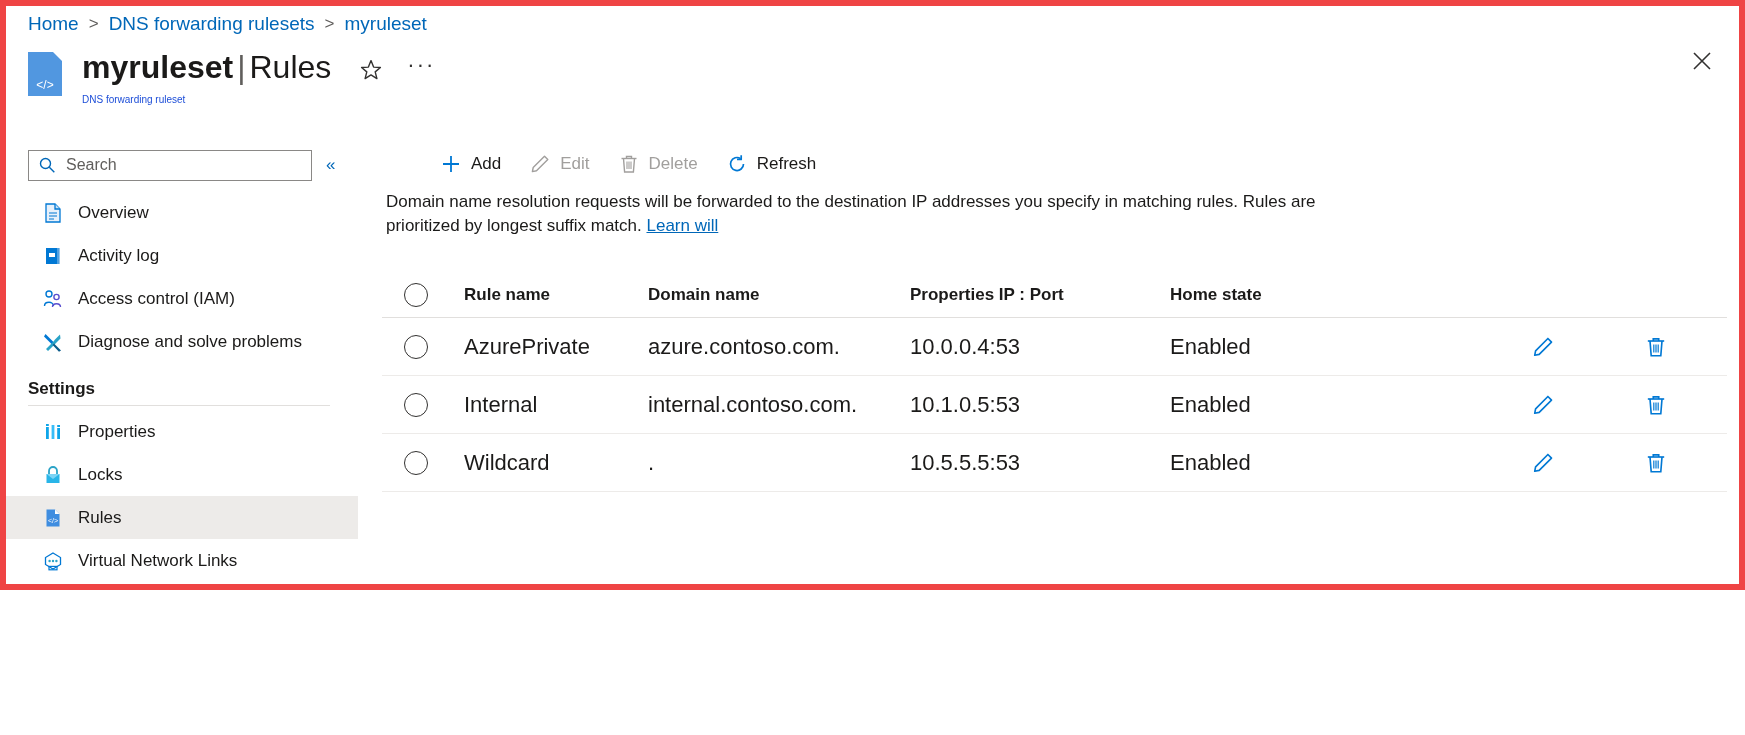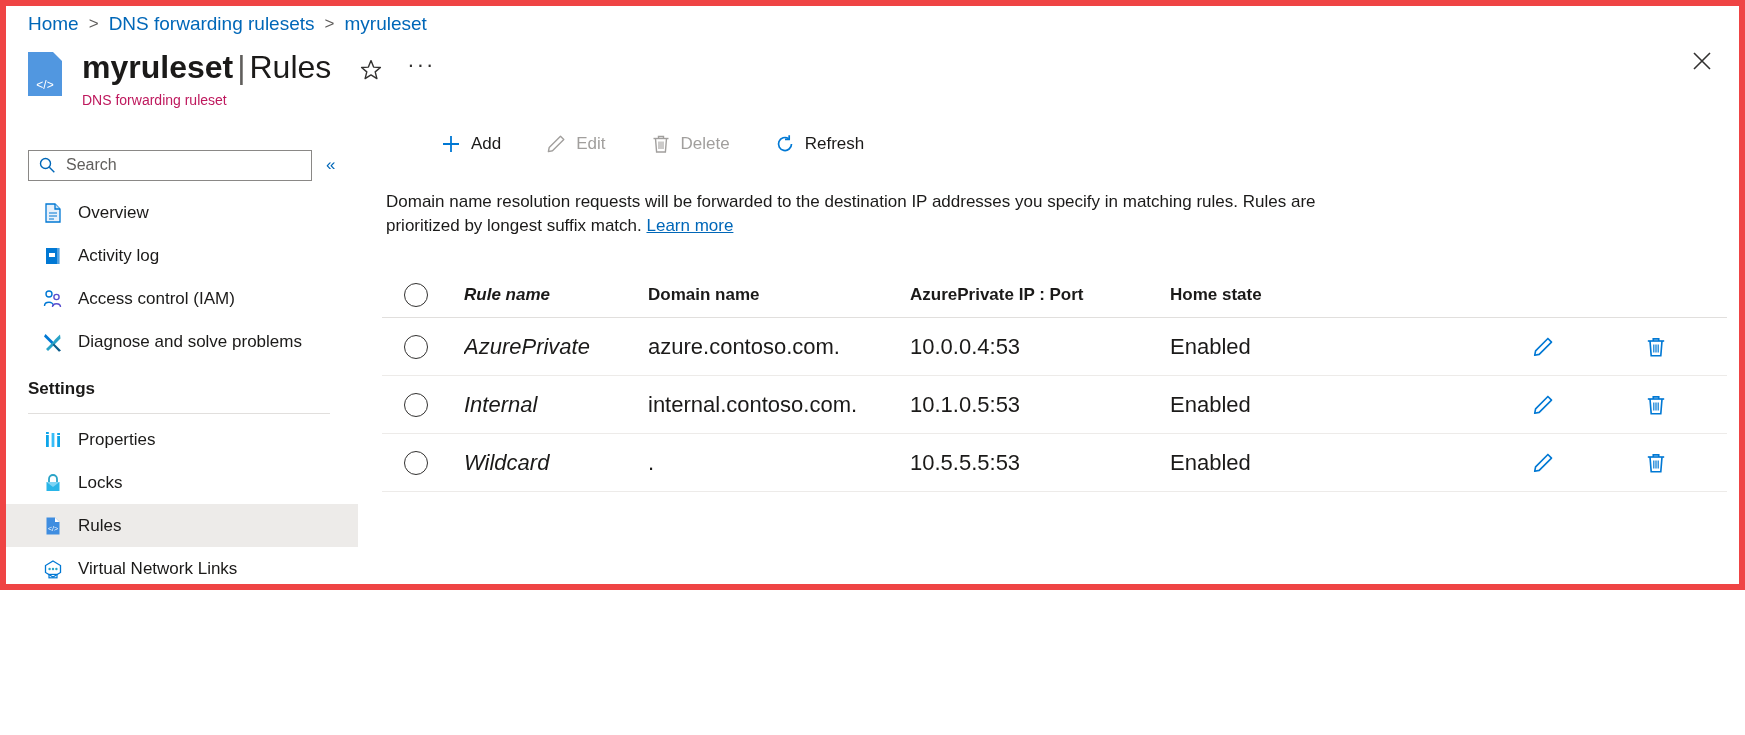--- a/index.html
+++ b/index.html
@@ -82,22 +82,22 @@
   .page-title {
     font-size: 32px;
     font-weight: 400;
     line-height: 38px;
     color: #1b1a19;
     white-space: nowrap;
   }
   .page-title b { font-weight: 700; }
   .page-title .bar { font-weight: 300; color: #605e5c; margin: 0 4px; }
   .page-subtitle {
-    font-size: 14px;
-    color: #be185d;
+    font-size: 10px;
+    color: #1d4ed8;
     margin-top: 5px;
     line-height: 18px;
   }
   .title-actions {
     display: flex; align-items: center;
     margin-left: 26px; margin-top: 8px;
     gap: 22px;
   }
   .icon-btn {
     width: 28px; height: 28px;
@@ -179,39 +179,39 @@
     display: flex; align-items: center; justify-content: center;
   }
   .nav-label { white-space: nowrap; }
 
   .nav-group-title {
     font-size: 17px;
     font-weight: 700;
     color: #1b1a19;
     padding-left: 22px;
     margin-top: 16px;
-    margin-bottom: 14px;
+    margin-bottom: 6px;
   }
   .nav-divider {
     height: 1px;
     background: #e1dfdd;
     margin: 0 28px 4px 22px;
   }
 
   
   .content {
     position: absolute;
     left: 376px; top: 120px;
     right: 0; bottom: 0;
   }
   .toolbar {
-    display: flex; align-items: flex-start;
+    display: flex; align-items: flex-end;
     height: 56px;
     padding-left: 44px;
-    gap: 16px;
+    gap: 0px;
   }
   .tb-btn {
     display: flex; align-items: center;
     height: 36px;
     padding: 0 14px;
     font-size: 17px;
     color: #1b1a19;
     cursor: pointer;
     white-space: nowrap;
   }
@@ -250,21 +250,21 @@
   }
   .grid-row.header {
     height: 46px;
     border-bottom: 1px solid #e1dfdd;
     font-weight: 700;
     font-size: 17px;
   }
   .grid-row.data { font-size: 22px; color: #1b1a19; }
   .cell { padding-right: 10px; overflow: hidden; white-space: nowrap; }
   .c-sel  { width: 82px; display: flex; align-items: center; padding-left: 22px; }
-  .c-name { width: 184px; font-style: italic; }
+  .c-name { width: 184px; }
   .c-dom  { width: 262px; }
   .c-ip   { width: 260px; }
   .c-state{ width: 320px; }
   .c-edit { width: 116px; display: flex; align-items: center; justify-content: center; }
   .c-del  { width: 110px; display: flex; align-items: center; justify-content: center; }
   .radio {
     width: 24px; height: 24px;
     border: 1.6px solid #323130;
     border-radius: 50%;
     background: #fff;
@@ -484,32 +484,32 @@
             <path d="M17.5 11 A6.5 6.5 0 1 1 14.6 5.6" fill="none" stroke="#0078d4" stroke-width="1.7"></path>
             <path d="M15.2 2.2 L15.2 6.4 L11 6.4" fill="none" stroke="#0078d4" stroke-width="1.7" stroke-linejoin="round"></path>
           </svg>
         </span>
         <span>Refresh</span>
       </div>
 
     </div>
 
     <div class="desc">
-      <span>Domain name resolution requests will be forwarded to the destination IP addresses you specify in matching rules. Rules are prioritized by longest suffix match. </span><a>Learn more</a>
+      <span>Domain name resolution requests will be forwarded to the destination IP addresses you specify in matching rules. Rules are prioritized by longest suffix match. </span><a>Learn will</a>
     </div>
 
     <div class="grid">
 
       <div class="grid-row header">
         <div class="cell c-sel">
           <span class="radio"></span>
         </div>
         <div class="cell c-name">Rule name</div>
         <div class="cell c-dom">Domain name</div>
-        <div class="cell c-ip">AzurePrivate IP : Port</div>
+        <div class="cell c-ip">Properties IP : Port</div>
         <div class="cell c-state">Home state</div>
         <div class="cell c-edit"></div>
         <div class="cell c-del"></div>
       </div>
 
       <div class="grid-row data">
         <div class="cell c-sel">
           <span class="radio"></span>
         </div>
         <div class="cell c-name">AzurePrivate</div>

